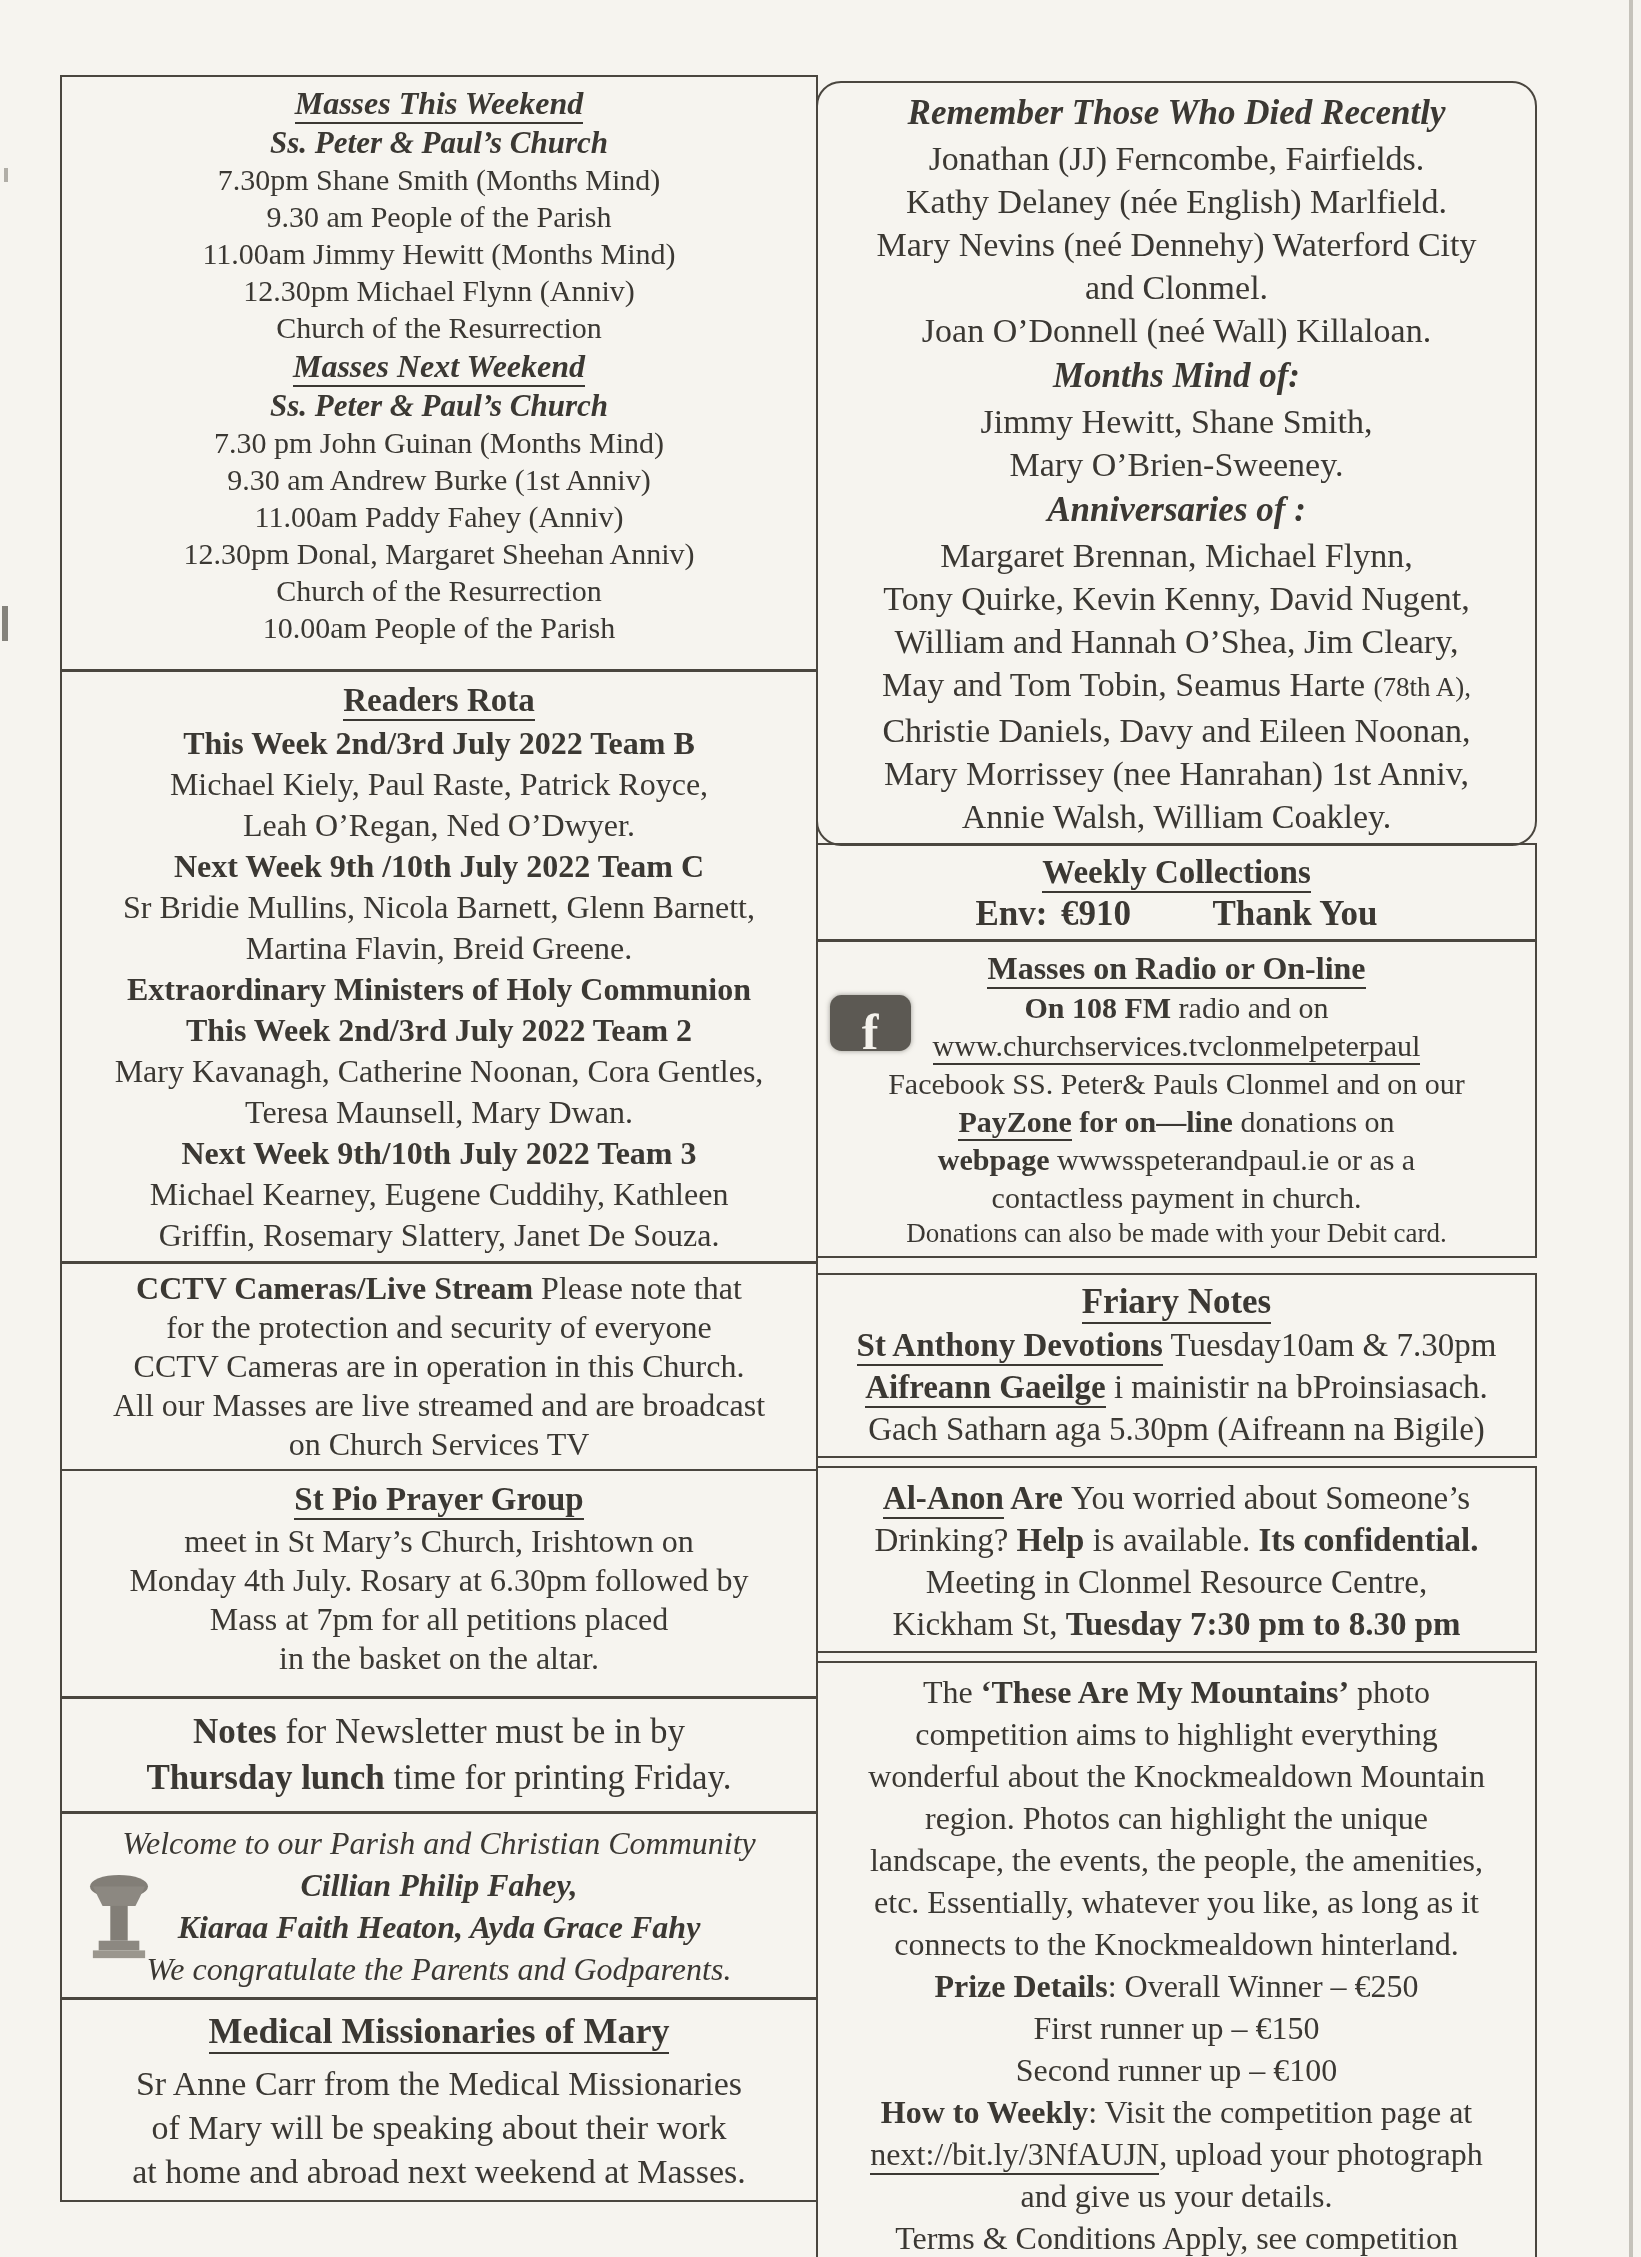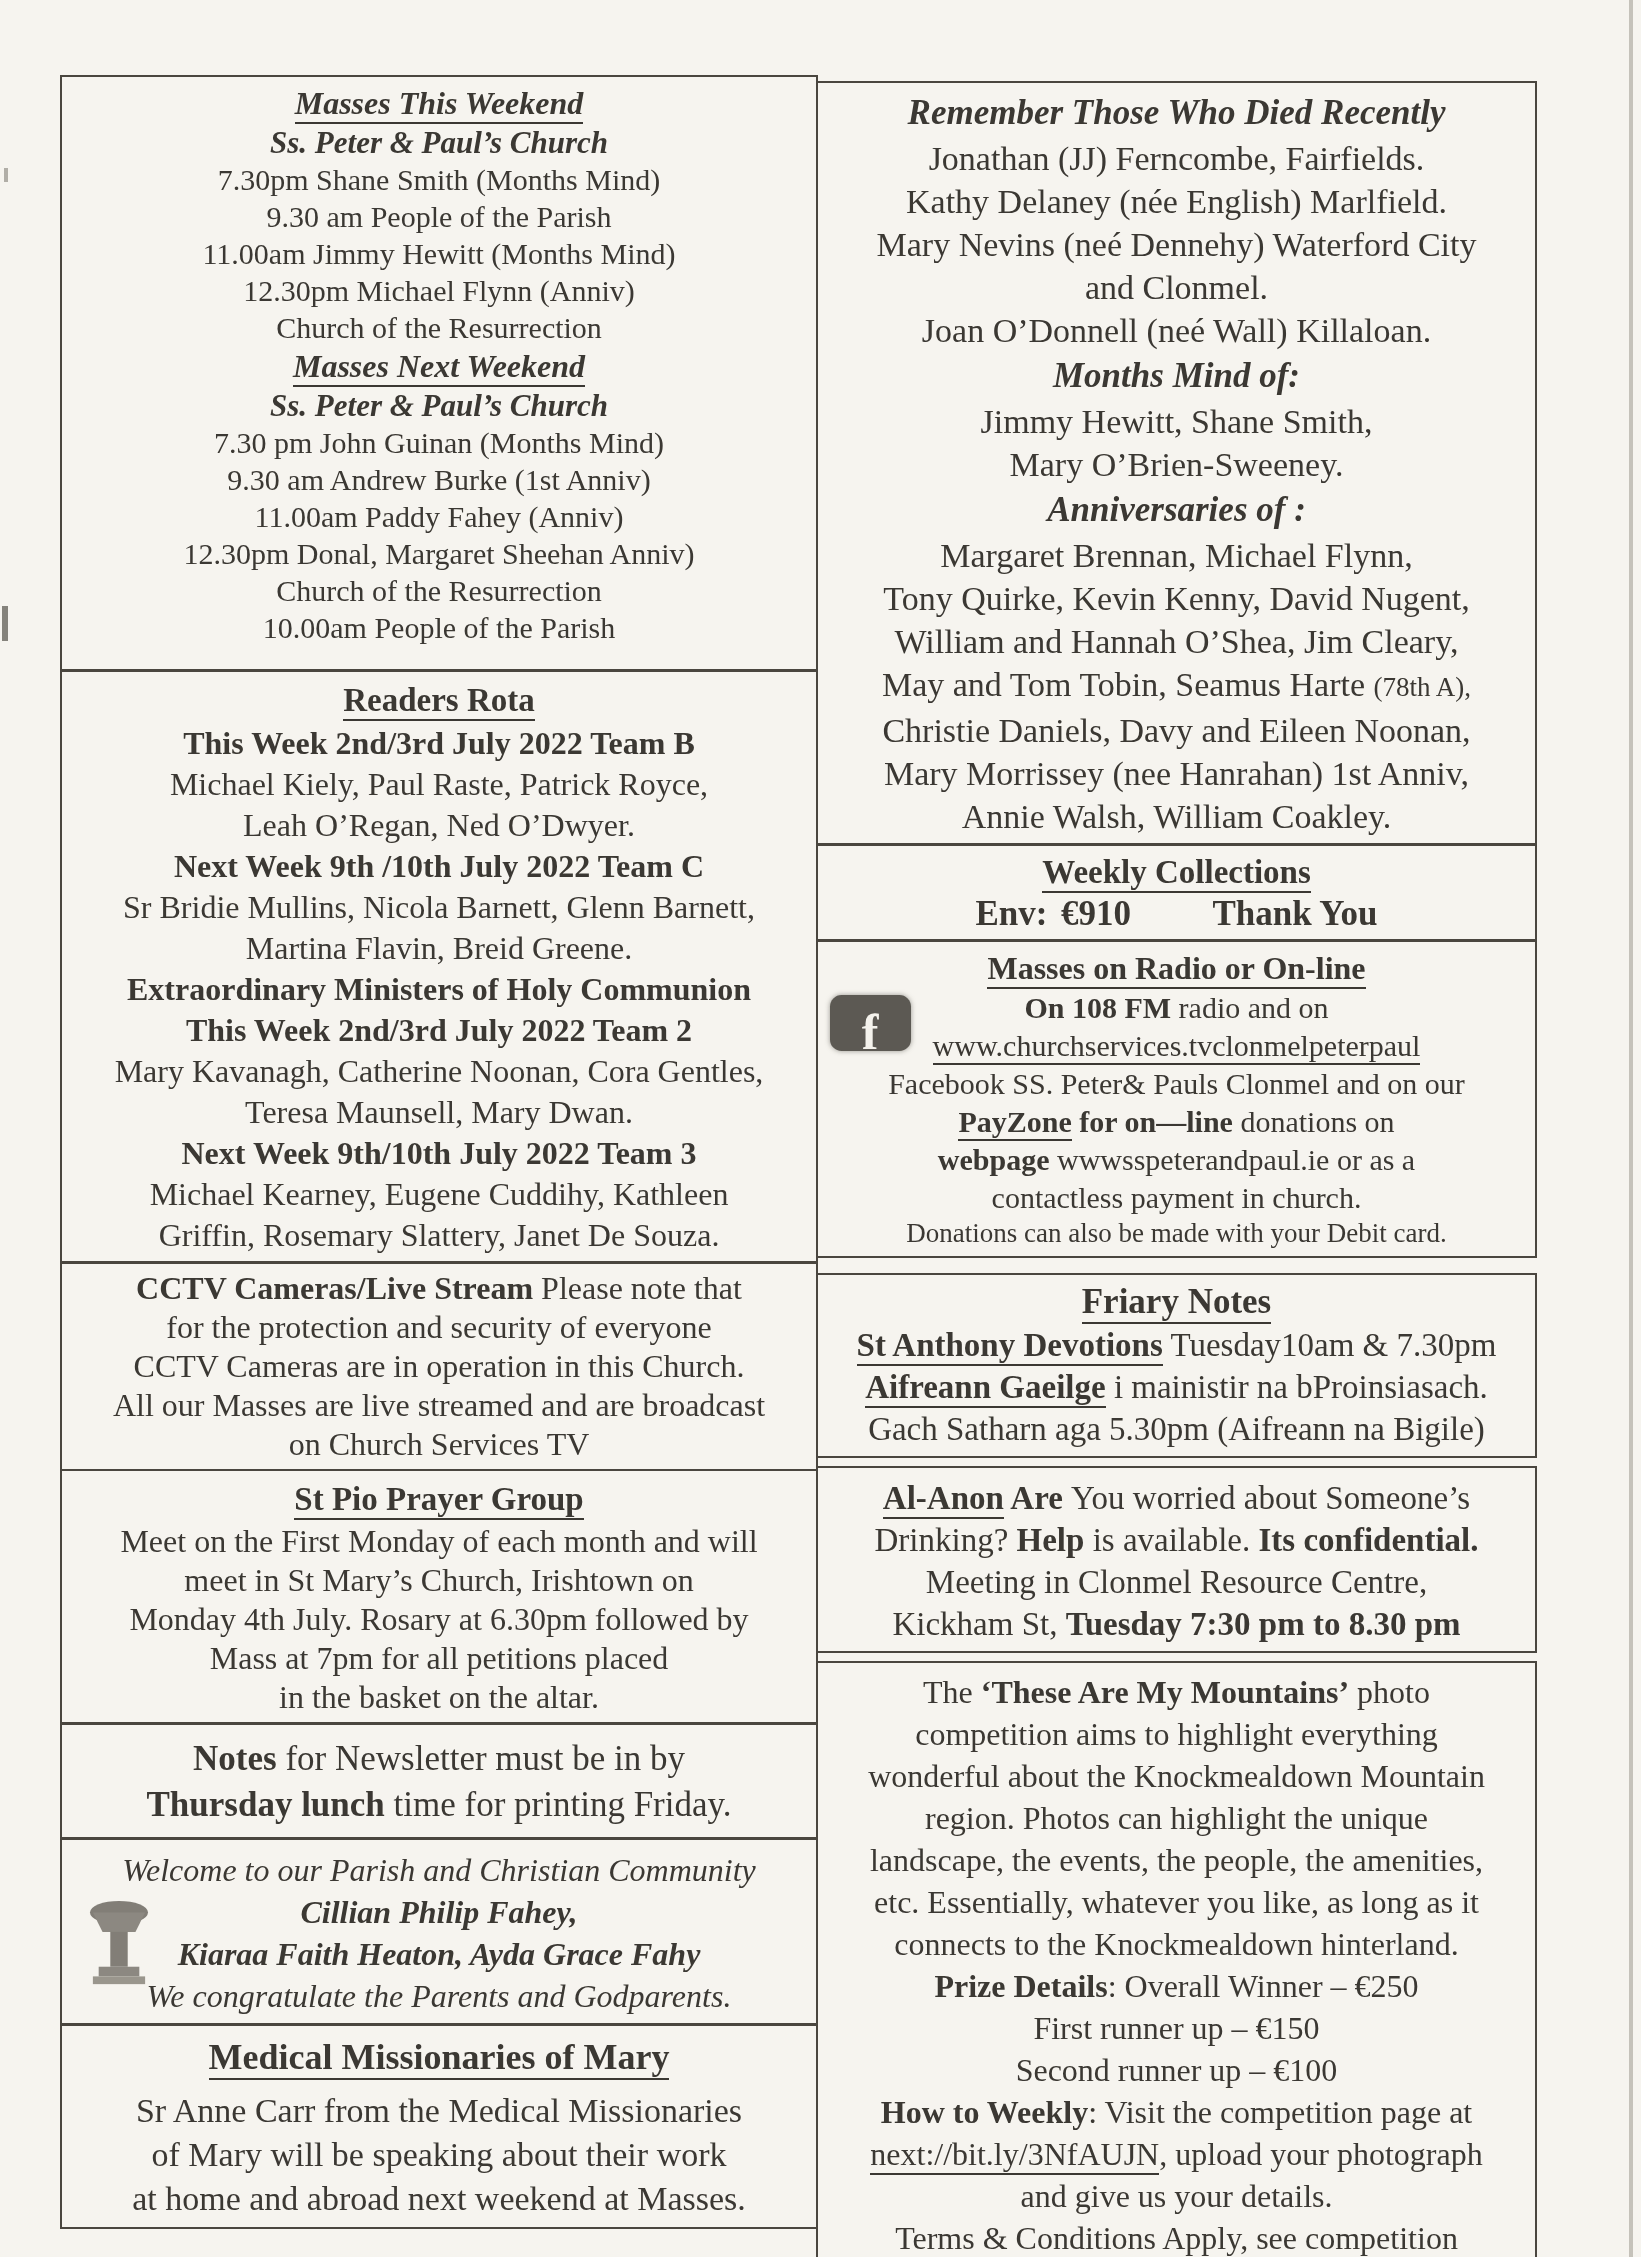--- a/index.html
+++ b/index.html
@@ -39,21 +39,21 @@
   .readers .sub{font-weight:bold;}
   .cctv{min-height:197px;font-size:32px;line-height:39px;}
   .stpio{min-height:230px;font-size:32px;line-height:39px;}
   .stpio .h{font-size:33px;font-weight:bold;line-height:46px;}
   .notes{min-height:118px;font-size:35px;line-height:46px;padding-top:11.6px;}
   .welcome{min-height:189px;font-size:32px;line-height:42px;font-style:italic;padding-top:9.7px;}
   .welcome .nm{font-weight:bold;}
   .medical{min-height:201px;font-size:34px;line-height:44px;}
   .medical .h{font-size:36px;font-weight:bold;line-height:52px;margin-bottom:5.8px;}
   
-  .died{min-height:701px;font-size:34px;line-height:43px;}
+  .died{min-height:701px;font-size:34px;line-height:43px;border-radius:25px;}
   .died .h{font-size:35px;font-weight:bold;font-style:italic;line-height:48px;}
   .died .small{font-size:27px;}
   .collections{min-height:94px;font-size:33px;line-height:42px;}
   .collections .row{font-size:35px;font-weight:bold;display:flex;justify-content:center;gap:13.5px;}
   .collections .thanks{margin-left:68px;}
   .radio{min-height:307px;font-size:30px;line-height:38px;}
   .radio .h{font-size:32px;font-weight:bold;line-height:42px;}
   .radio .small{font-size:27px;line-height:33px;}
   .friary{min-height:172px;font-size:33px;line-height:42px;}
   .friary .h{font-size:35px;font-weight:bold;line-height:44px;}
@@ -123,21 +123,20 @@
     <section class="box cctv">
       <div><span class="bold">CCTV Cameras/Live Stream</span><span> Please note that</span></div>
       <div>for the protection and security of everyone</div>
       <div>CCTV Cameras are in operation in this Church.</div>
       <div>All our Masses are live streamed and are broadcast</div>
       <div>on Church Services TV</div>
     </section>
 
     <section class="box stpio">
       <div class="h"><span class="u">St Pio Prayer Group</span></div>
-      <div>Meet on the First Monday of  each month and will</div>
       <div>meet in St Mary’s Church, Irishtown on</div>
       <div>Monday 4th July. Rosary at  6.30pm followed by</div>
       <div>Mass at 7pm for all petitions placed</div>
       <div>in the basket on the altar.</div>
     </section>
 
     <section class="box notes">
       <div><span class="bold">Notes</span><span> for Newsletter must be in by</span></div>
       <div><span class="bold">Thursday lunch</span><span> time for printing Friday.</span></div>
     </section>

